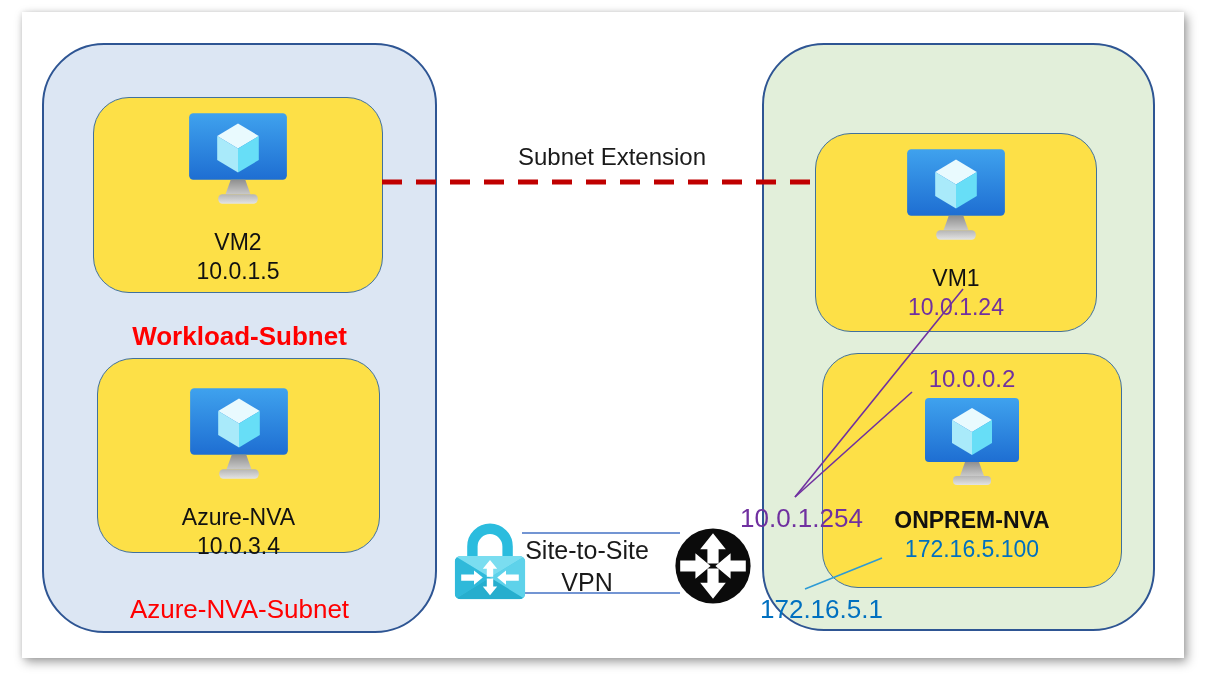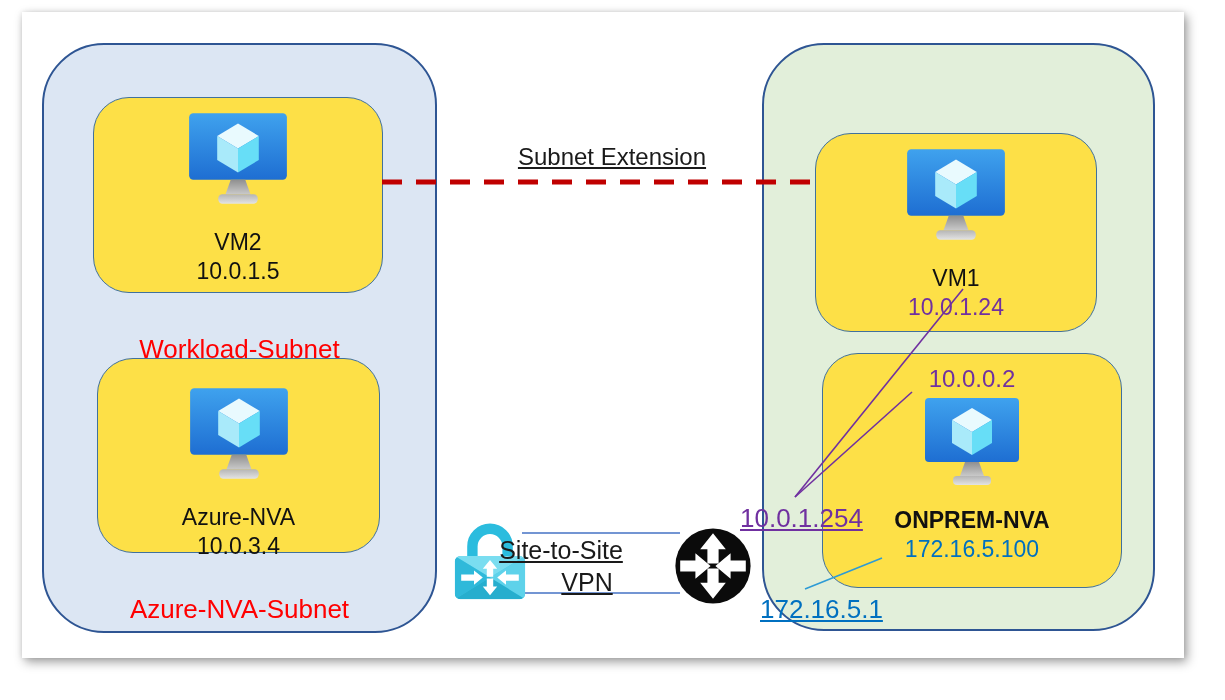--- a/index.html
+++ b/index.html
@@ -15,28 +15,28 @@
   .vm2-box{left:71px;top:85px;width:290px;height:196px;padding-top:13px;}
   .nva-box{left:75px;top:346px;width:283px;height:195px;padding-top:27px;}
   .vm1-box{left:793px;top:76px;width:282px;height:199px;padding-top:13px;margin-top:45px;}
   .onprem-box{left:800px;top:341px;width:300px;height:235px;padding-top:12px;}
   .vm-icon{width:104px;height:100px;flex:0 0 auto;}
   .node-name{font-size:23px;color:#111;margin-top:17px;line-height:28px;white-space:nowrap;}
   .node-ip{font-size:23px;color:#111;line-height:28px;margin-top:1px;white-space:nowrap;}
   .ip-purple{color:#7030A0;}
   .ip-blue{color:#0070C0;}
   .subnet-label{position:absolute;width:100%;text-align:center;font-size:26px;color:#FF0000;white-space:nowrap;}
-  .workload-label{top:289px;}
+  .workload-label{top:276px;font-weight:bold;}
   .nva-subnet-label{top:549px;}
   .tunnel-ip{font-size:24px;color:#7030A0;line-height:26px;white-space:nowrap;}
   .onprem-box .vm-icon{margin-top:4px;height:96px;}
   .onprem-box .node-name{margin-top:14px;font-weight:bold;}
-  .free-label{position:absolute;white-space:nowrap;text-decoration:underline;}
+  .free-label{position:absolute;white-space:nowrap;}
   .subnet-extension{left:420px;top:131px;width:340px;text-align:center;font-size:24px;color:#1a1a1a;}
-  .s2s-line1{left:444px;top:524px;width:190px;text-align:center;font-size:25px;color:#1a1a1a;}
+  .s2s-line1{left:470px;top:524px;width:190px;text-align:center;font-size:25px;color:#1a1a1a;}
   .s2s-line2{left:470px;top:556px;width:190px;text-align:center;font-size:25px;color:#1a1a1a;}
   .leader-ip-purple{left:718px;top:491px;font-size:26px;color:#7030A0;}
   .leader-ip-blue{left:738px;top:582px;font-size:26px;color:#0070C0;}
   .lines-overlay{position:absolute;left:0;top:0;width:1162px;height:646px;pointer-events:none;}
   .vpn-lock{position:absolute;left:428px;top:503px;width:80px;height:90px;}
   .router{position:absolute;left:651px;top:514px;width:80px;height:80px;}
   svg{display:block;}
 </style>
 </head>
 <body>

